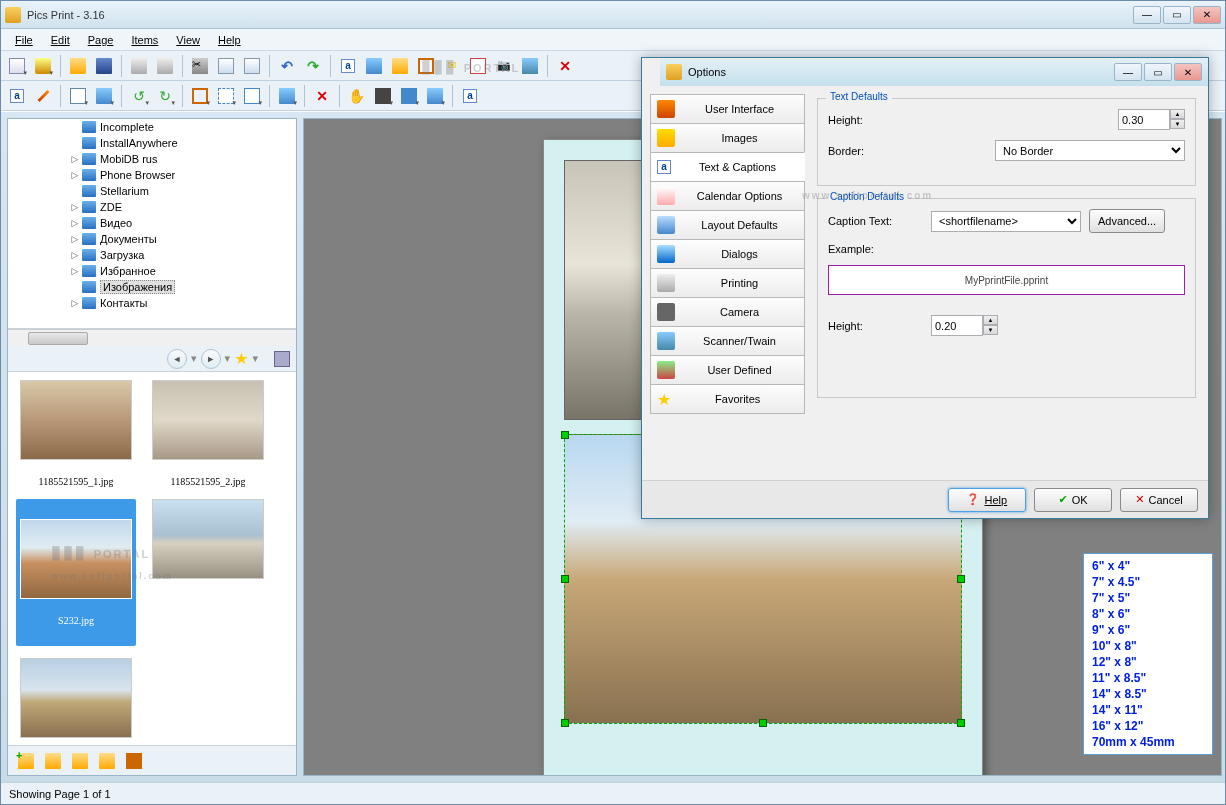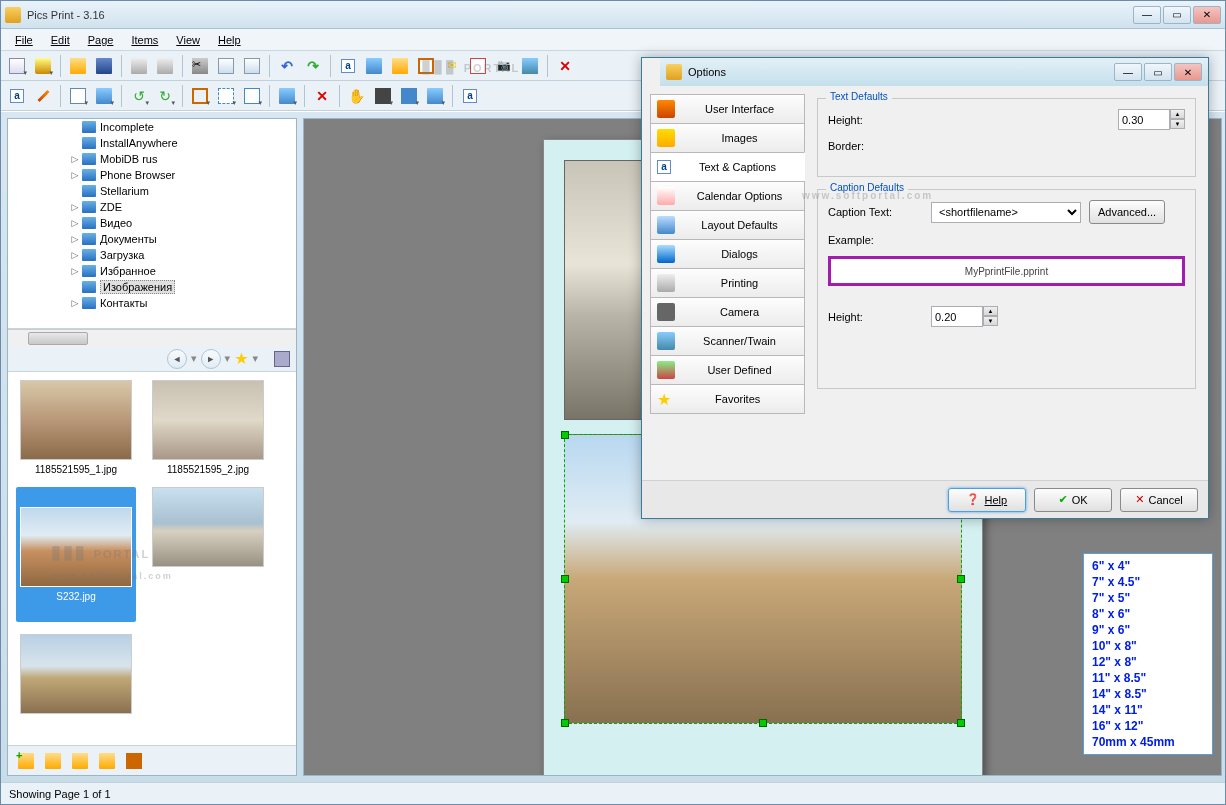--- a/index.html
+++ b/index.html
@@ -32,21 +32,21 @@
 .tree-scroll-h .thumb { width: 60px; height: 13px; background: linear-gradient(#e8e8e8,#c8c8c8); border: 1px solid #aaa; border-radius: 2px; margin-left: 20px; }
 
 .nav-strip { height: 26px; background: #eaf2f8; display: flex; align-items: center; justify-content: flex-end; padding: 0 6px; gap: 4px; border-bottom: 1px solid #c8d4dc; }
 .nav-btn { width: 20px; height: 20px; border: 1px solid #b0c4d4; border-radius: 10px; background: linear-gradient(#f8fbfd,#e0ecf4); display: flex; align-items: center; justify-content: center; font-size: 9px; color: #555; }
 
 .thumbs { flex: 1; overflow: auto; padding: 8px; display: flex; flex-wrap: wrap; gap: 12px; align-content: flex-start; }
 .thumb-cell { width: 120px; display: flex; flex-direction: column; align-items: center; }
 .thumb-img { width: 112px; height: 80px; border: 1px solid #ccc; background: #d8d4c8; position: relative; overflow: hidden; }
 .thumb-cell.sel { background: #3d9ae8; color: #fff; padding: 20px; border-radius: 2px; }
 .thumb-cell.sel .thumb-img { border-color: #fff; }
-.thumb-lbl { margin-top: 4px; text-align: center; font-size: 10px; max-width: 112px; overflow: hidden; text-overflow: ellipsis; white-space: nowrap; }
+.thumb-lbl { margin-top: 16px; text-align: center; font-size: 10px; max-width: 112px; overflow: hidden; text-overflow: ellipsis; white-space: nowrap; font-family: Liberation Serif, serif; }
 
 .bottom-icons { height: 30px; background: #eaf2f8; display: flex; align-items: center; padding: 0 6px; gap: 3px; border-top: 1px solid #c8d4dc; }
 
 .center { flex: 1; background: #808080; margin: 6px 3px; border: 1px solid #9ab4c8; position: relative; display: flex; justify-content: center; padding: 20px 0; overflow: hidden; }
 .page { width: 440px; height: 650px; background: #d4f0f0; border: 1px solid #888; box-shadow: 3px 3px 8px rgba(0,0,0,0.4); position: relative; padding: 20px; }
 .photo { width: 100%; background: #9aa; border: 1px solid #666; margin-bottom: 14px; position: relative; }
 .photo1 { height: 260px; background: linear-gradient(#c8c4b8 0%, #e8e4d8 40%, #b8b4a8 60%, #787468 100%); }
 .photo2 { height: 290px; background: linear-gradient(#b8d8f0 0%, #e0ecf4 30%, #c8a878 50%, #887050 100%); border: 1px dashed #0a0; }
 .handle { width: 8px; height: 8px; background: #0c0; border: 1px solid #060; position: absolute; }
 
@@ -68,21 +68,21 @@
 .frow { display: flex; align-items: center; margin-bottom: 10px; gap: 8px; }
 .frow label { width: 95px; }
 .frow input[type=text], .frow select { border: 1px solid #abadb3; padding: 2px 3px; height: 21px; background: #fff; }
 .spinner { width: 52px; }
 .spin-wrap { display: flex; border-radius: 6px; }
 .spin-btns { display: flex; flex-direction: column; width: 15px; }
 .spin-btns div { height: 10px; border: 1px solid #abadb3; background: linear-gradient(#f0f0f0,#d8d8d8); font-size: 6px; text-align: center; line-height: 8px; }
 .dlg-btns { height: 38px; border-top: 1px solid #d0d0d0; display: flex; justify-content: flex-end; align-items: center; padding: 0 10px; gap: 8px; background: #e8e8e8; }
 .dbtn { min-width: 78px; height: 24px; border: 1px solid #8a8a8a; border-radius: 3px; background: linear-gradient(#fdfdfd,#e0e0e0); display: flex; align-items: center; justify-content: center; gap: 4px; cursor: pointer; padding: 0 8px; }
 .dbtn.help { border-color: #4aa0e0; box-shadow: 0 0 3px #4aa0e0; }
-.example-box { background: #fff; border: 3px solid #a21caf; height: 30px; display: flex; align-items: center; justify-content: center; font-size: 10px; color: #444; margin: 4px 0 10px 0; }
+.example-box { background: #fff; border: 1px solid #a21caf; height: 30px; display: flex; align-items: center; justify-content: center; font-size: 10px; color: #444; margin: 4px 0 10px 0; }
 
 .watermark { position: absolute; color: rgba(120,120,120,0.35); font-size: 22px; font-weight: bold; letter-spacing: 2px; pointer-events: none; z-index: 5; }
 
 .ic-doc { background: linear-gradient(#fff,#dde); border: 1px solid #88a; }
 .ic-pencil { background: linear-gradient(#f80,#c40); transform: rotate(45deg); width: 3px; height: 14px; }
 .ic-folder { background: linear-gradient(#fd8,#fa0); border-radius: 1px; }
 .ic-disk { background: linear-gradient(#68c,#248); border-radius: 1px; }
 .ic-print { background: linear-gradient(#eee,#aaa); border-radius: 1px; }
 .ic-cut { background: linear-gradient(#ccc,#888); }
 .ic-copy { background: linear-gradient(#fff,#cde); border: 1px solid #89a; }
@@ -464,20 +464,23 @@
               <input type="text" class="spinner" value="0.30" style="">
               <div class="spin-btns">
                   <div>▲</div>
                   <div>▼</div>
                 </div>
             </div>
           </div>
           <div class="frow">
             <label>Border:</label>
             <div style="flex:1"></div>
+            <select style="width:190px">
+              <option>No Border</option>
+            </select>
           </div>
         </div>
         <div class="fieldset" style="height:200px">
           <div class="legend">Caption Defaults</div>
           <div class="frow">
             <label>Caption Text:</label>
             <select style="width:150px">
               <option>&lt;shortfilename&gt;</option>
             </select>
             <button class="dbtn" style="min-width:70px">Advanced...</button>

